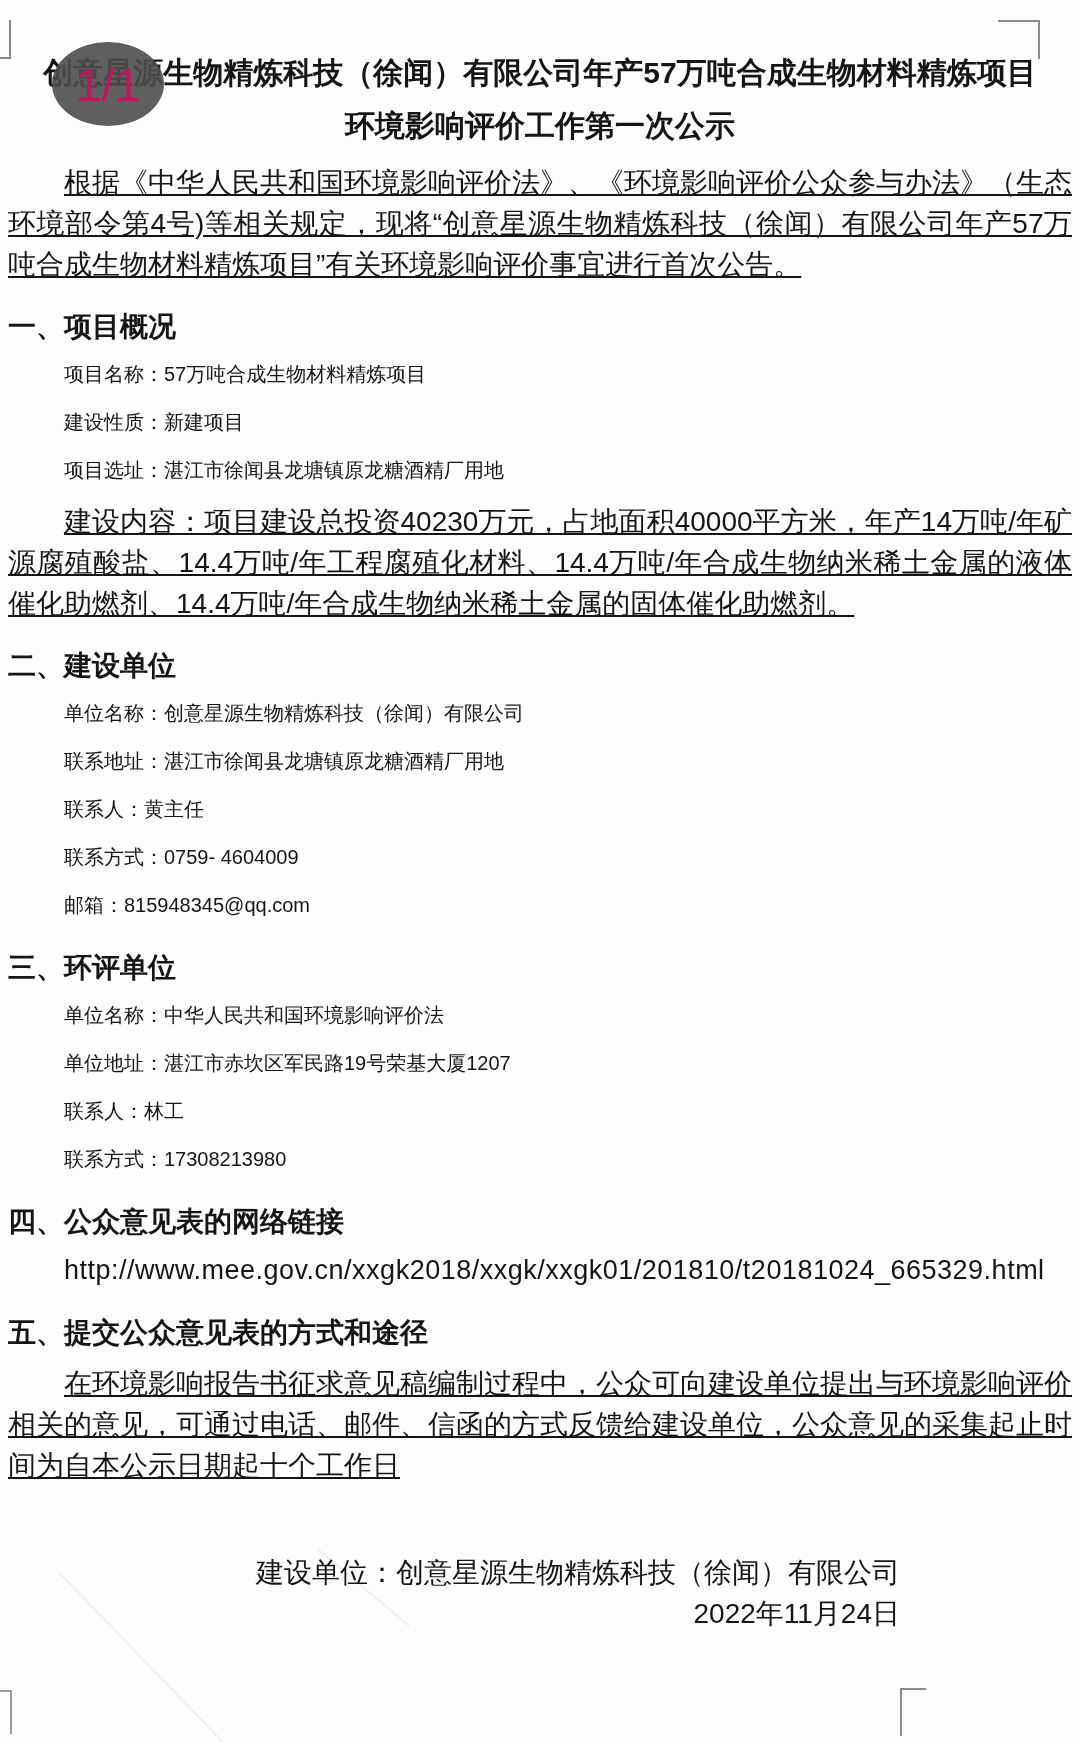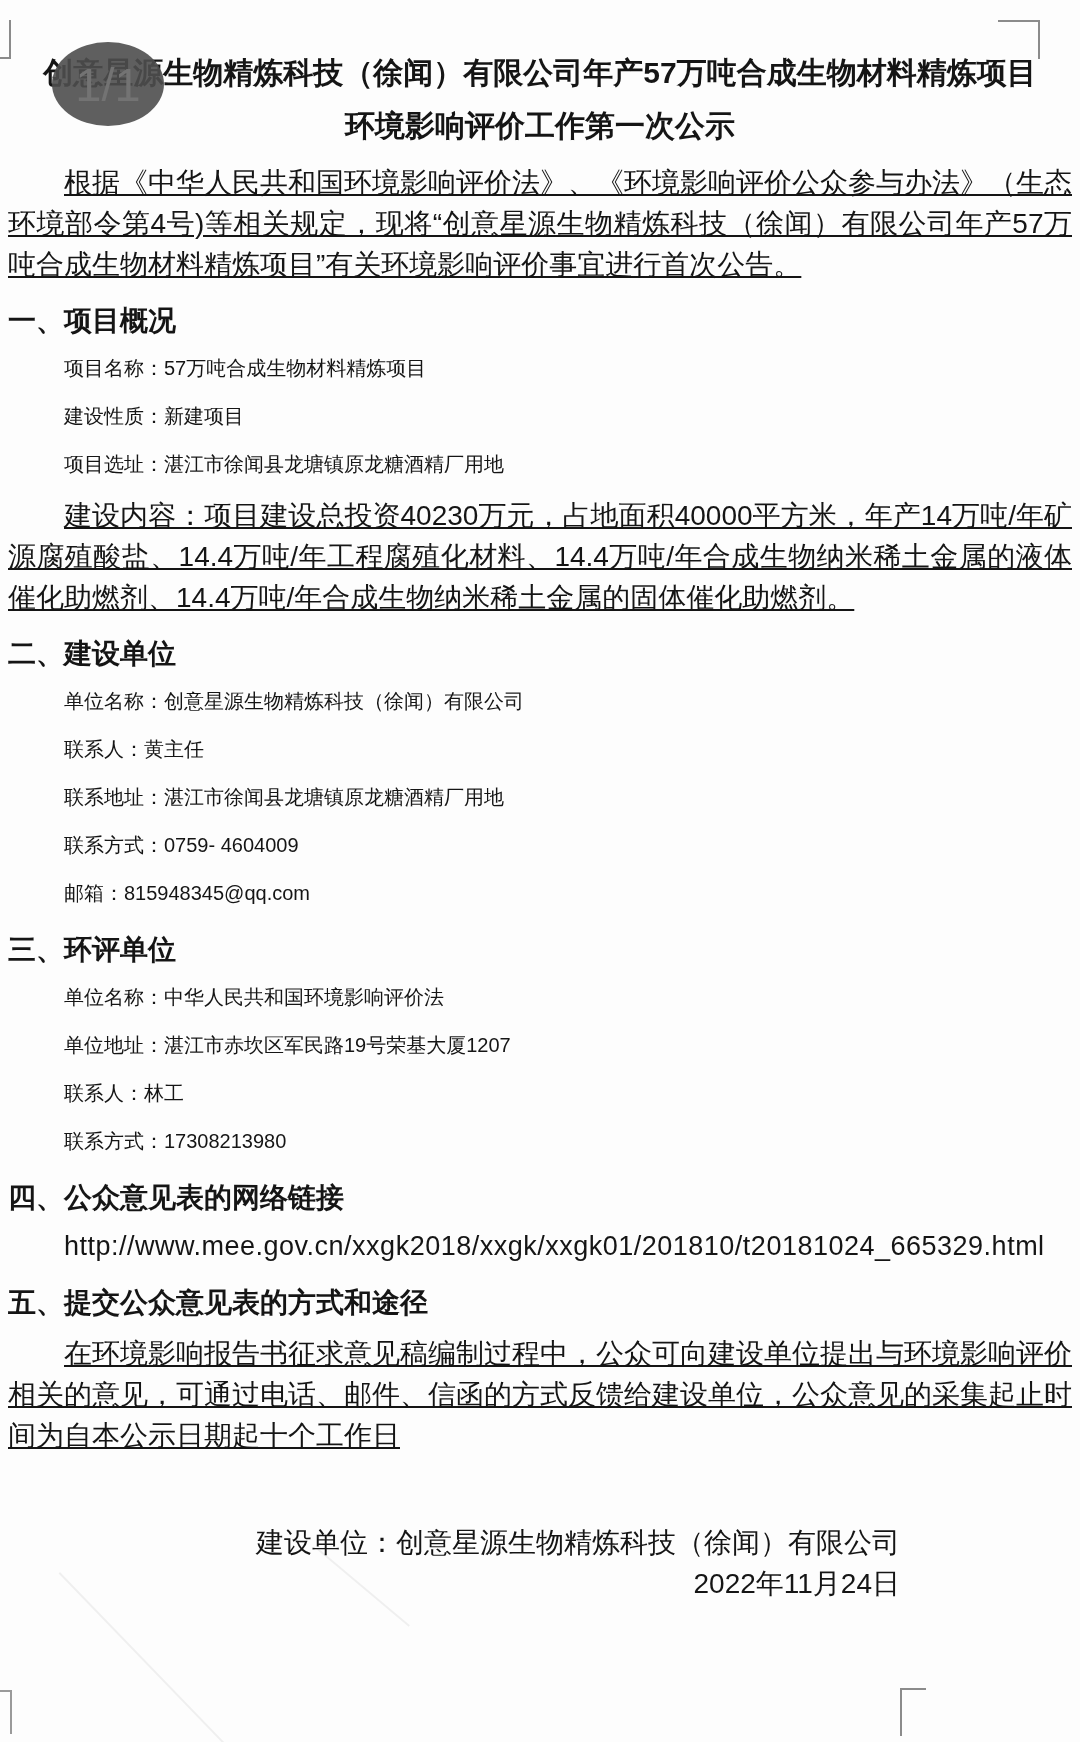--- a/index.html
+++ b/index.html
@@ -16,21 +16,21 @@
   .title{
     font-size:30px;font-weight:700;text-align:center;
     line-height:53px;margin:0;
   }
   .para{
     font-size:28px;line-height:41px;text-align:justify;
     margin:10px 0 0 0;text-indent:2em;text-decoration:underline;
   }
   .sec{
     font-size:28px;font-weight:700;line-height:41px;
-    margin:15px 0 0 0;
+    margin:21px 0 0 0;
     font-family:Liberation Serif, serif;
   }
   .row{
     font-size:20px;line-height:41px;
     margin:7px 0 0 0;padding-left:56px;
   }
   .url-row{
     font-size:27px;line-height:41px;
     margin:8px 0 0 0;padding-left:56px;
     letter-spacing:0.5px;
@@ -41,21 +41,21 @@
     text-align:right;
     padding-right:172px;
     font-size:28px;line-height:41px;
   }
   .footer-date{}
   
   .page-badge{
     position:absolute;left:52px;top:42px;z-index:5;
     width:112px;height:84px;border-radius:50%;
     background:rgba(78,78,78,0.9);
-    color:#737373;
+    color:#be185d;
     display:flex;align-items:center;justify-content:center;
     font-size:47px;font-weight:400;
   }
   
   .mark{position:absolute;z-index:2;}
   .mark-tl{left:0;top:20px;width:9px;height:37px;border-right:2px solid #8b8b8b;border-bottom:2px solid #8b8b8b;}
   .mark-tr{left:998px;top:20px;width:40px;height:37px;border-top:2px solid #8b8b8b;border-right:2px solid #8b8b8b;}
   .mark-bl{left:0;top:1690px;width:10px;height:42px;border-top:2px solid #9a9a9a;border-right:2px solid #9a9a9a;}
   .mark-br{left:900px;top:1688px;width:24px;height:46px;border-top:2px solid #8b8b8b;border-left:2px solid #8b8b8b;}
   
@@ -85,22 +85,22 @@
   <p class="para">根据《中华人民共和国环境影响评价法》、《环境影响评价公众参与办法》（生态环境部令第4号)等相关规定，现将“创意星源生物精炼科技（徐闻）有限公司年产57万吨合成生物材料精炼项目”有关环境影响评价事宜进行首次公告。</p>
 
   <h2 class="sec">一、项目概况</h2>
   <div class="row">项目名称：57万吨合成生物材料精炼项目</div>
   <div class="row">建设性质：新建项目</div>
   <div class="row">项目选址：湛江市徐闻县龙塘镇原龙糖酒精厂用地</div>
   <p class="para">建设内容：项目建设总投资40230万元，占地面积40000平方米，年产14万吨/年矿源腐殖酸盐、14.4万吨/年工程腐殖化材料、14.4万吨/年合成生物纳米稀土金属的液体催化助燃剂、14.4万吨/年合成生物纳米稀土金属的固体催化助燃剂。</p>
 
   <h2 class="sec">二、建设单位</h2>
   <div class="row">单位名称：创意星源生物精炼科技（徐闻）有限公司</div>
+  <div class="row">联系地址：湛江市徐闻县龙塘镇原龙糖酒精厂用地</div>
   <div class="row">联系人：黄主任</div>
-  <div class="row">联系地址：湛江市徐闻县龙塘镇原龙糖酒精厂用地</div>
   <div class="row">联系方式：0759- 4604009</div>
   <div class="row">邮箱：815948345@qq.com</div>
 
   <h2 class="sec">三、环评单位</h2>
   <div class="row">单位名称：中华人民共和国环境影响评价法</div>
   <div class="row">单位地址：湛江市赤坎区军民路19号荣基大厦1207</div>
   <div class="row">联系人：林工</div>
   <div class="row">联系方式：17308213980</div>
 
   <h2 class="sec">四、公众意见表的网络链接</h2>

